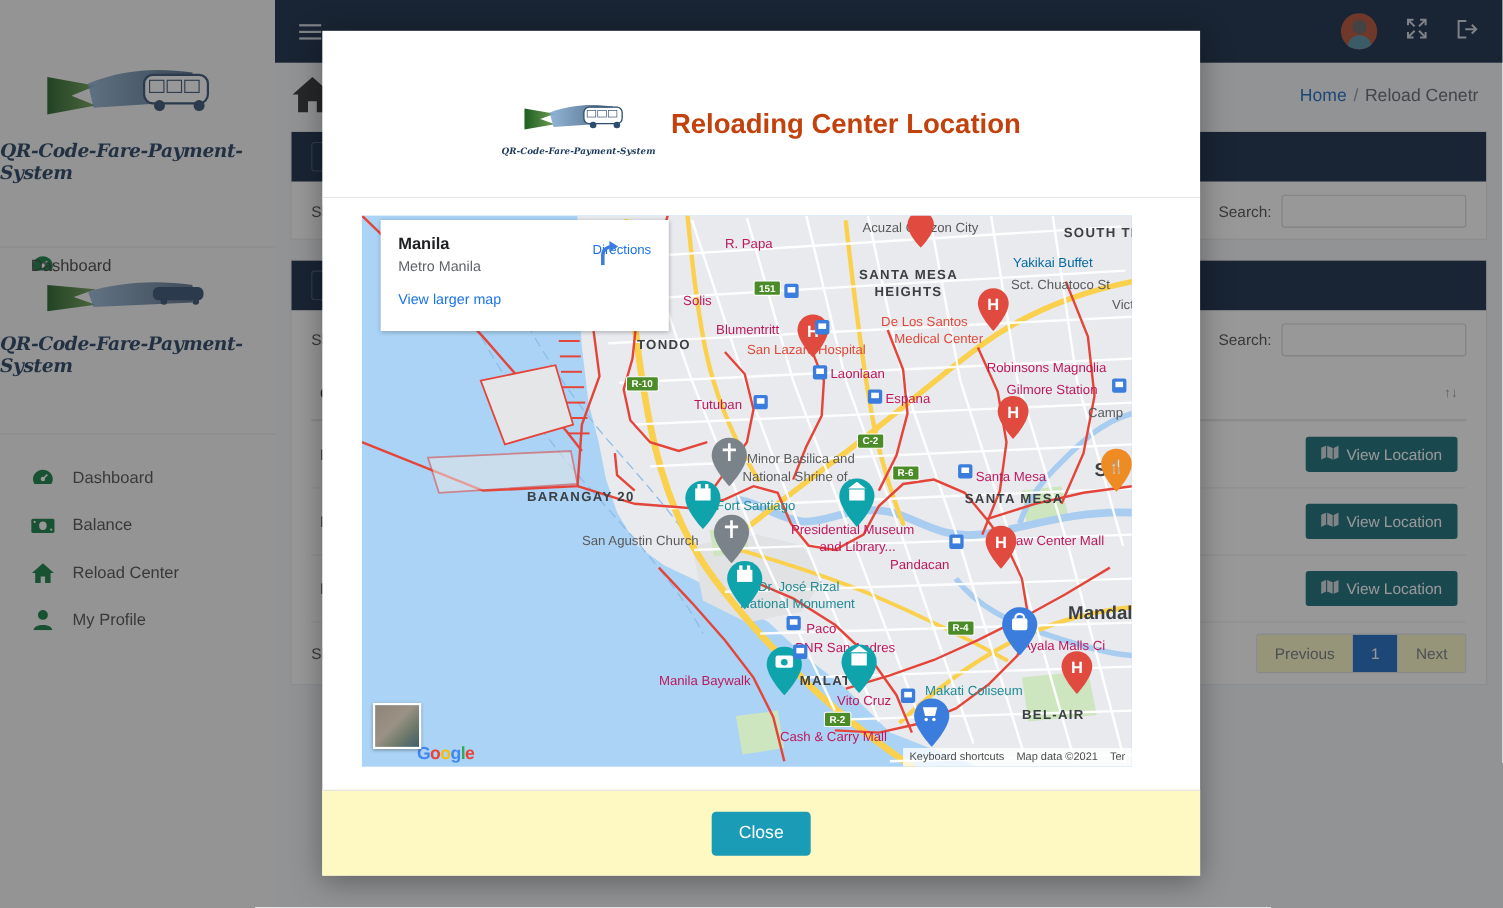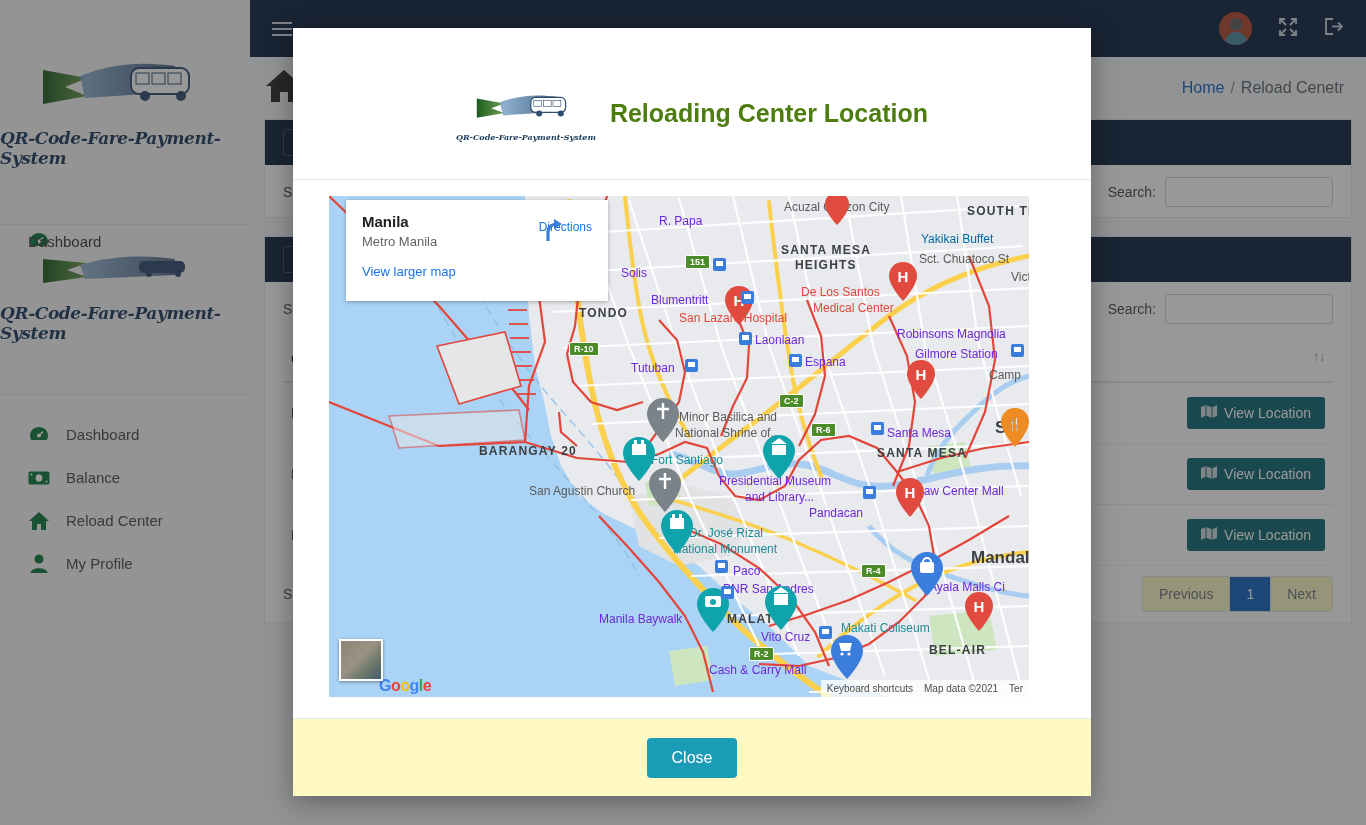--- a/index.html
+++ b/index.html
@@ -106,21 +106,21 @@
   .modal {
     position:absolute; left:293px; top:28px; width: 798px; height: 768px;
     background:#fff; z-index: 60; box-shadow: 0 6px 26px rgba(0,0,0,.35);
     display:flex; flex-direction:column;
   }
   .modal-head {
     height: 152px; display:flex; align-items:center; justify-content:center;
     gap: 14px; border-bottom:1px solid #e6e6e6; padding-top: 20px;
   }
   .modal-logo { width:108px; height:48px; }
-  .modal-title { font-size: 25px; color:#4d7c0f; }
+  .modal-title { font-size: 25px; color:#c2410c; }
   .modal-body { flex:1; padding: 16px 36px; }
   .modal-foot {
     height: 78px; background:#fef9c3; border-top:1px solid #e6e6e6;
     display:flex; align-items:center; justify-content:center;
   }
   .btn-close {
     background:#1a9cb7; color:#fff; border:none; border-radius:4px;
     font-size:16px; padding: 11px 25px; cursor:pointer;
   }
 
@@ -147,21 +147,21 @@
     position:absolute; left:10px; bottom:16px; width:44px; height:42px; z-index:7;
     border:2px solid #fff; box-shadow:0 1px 3px rgba(0,0,0,.4); overflow:hidden; cursor:pointer;
     background: linear-gradient(135deg,#8d8578 0%, #9b9285 45%, #6f7a6a 70%, #3f5d6e 100%);
   }
   .goog { position:absolute; left:50px; bottom:2px; z-index:7; font-size:16px; font-weight:bold; letter-spacing:-0.5px;}
   .g1{color:#4285f4}.g2{color:#ea4335}.g3{color:#fbbc05}.g4{color:#4285f4}.g5{color:#34a853}.g6{color:#ea4335}
 
   .lbl { position:absolute; font-size:12px; white-space:nowrap; pointer-events:none; }
   .lbl-gray { color:#5a5a5a; }
   .lbl-dkgray { color:#3c4043; font-weight:bold; letter-spacing:1.2px; }
-  .lbl-blue { color:#6d28d9; }
+  .lbl-blue { color:#be185d; }
   .lbl-teal { color:#1f8a93; }
   .lbl-red { color:#e0483a; }
   .lbl-org { color:#0369a1; }
   .lbl-big { font-size:17px; color:#3c4043; font-weight:bold; }
   .shield { position:absolute; background:#4b8b28; color:#fff; font-size:9px; font-weight:bold;
             padding:1px 4px; border-radius:2px; border:1px solid #fff; }
 </style>
 </head>
 <body>
 

